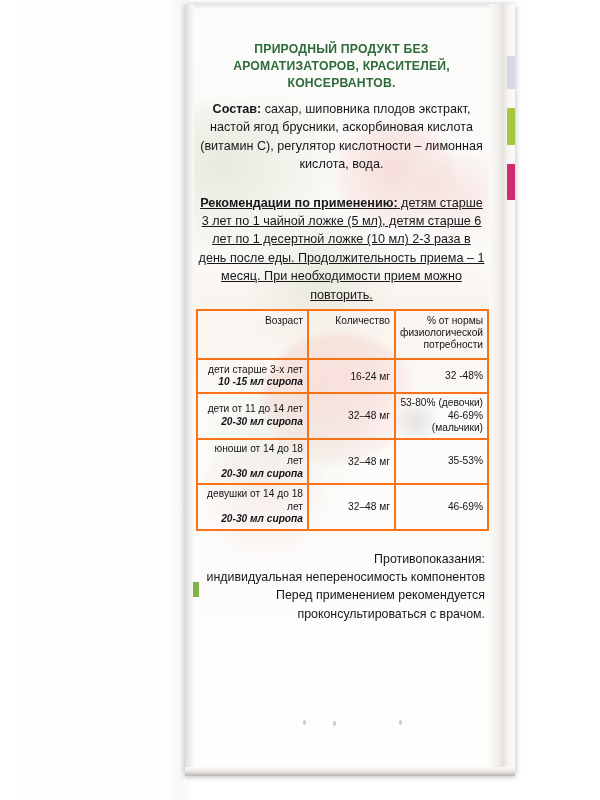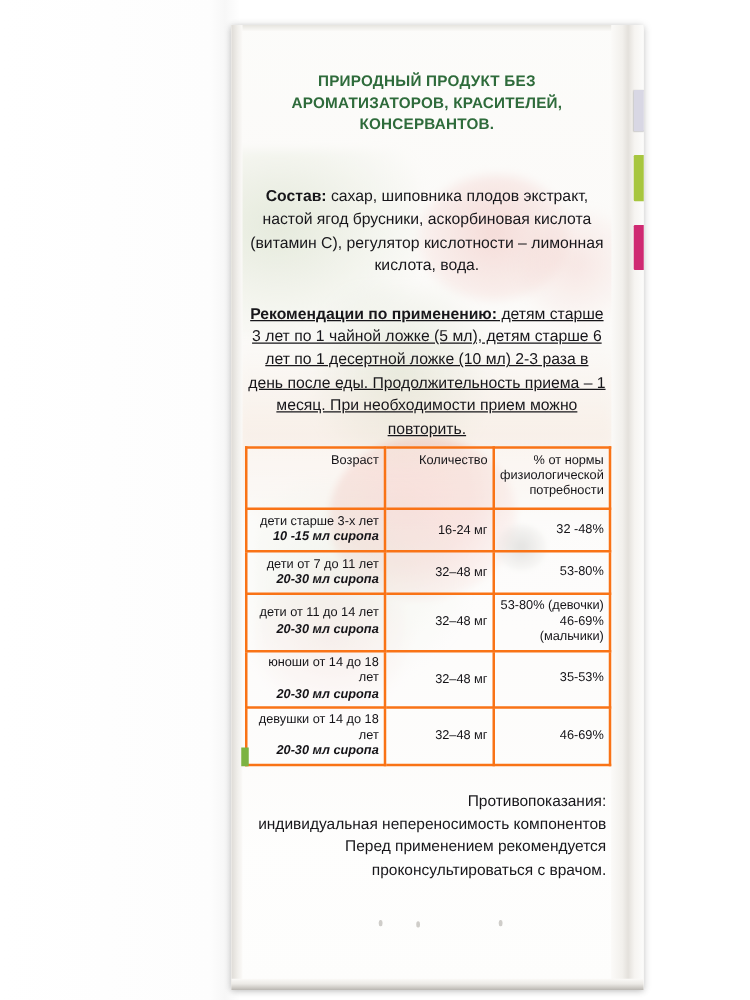--- a/index.html
+++ b/index.html
@@ -13,21 +13,21 @@
   
   #photo-backdrop{
     position:absolute;inset:0;
     background:
       linear-gradient(90deg,#ffffff 0%,#fdfdfd 28%,#f7f7f7 30%,#ffffff 32%,#ffffff 100%);
   }
 
   
   #carton{
     position:absolute;
-    left:185px;top:20px;width:330px;height:772px;
+    left:185px;top:4px;width:330px;height:772px;
     background:#fbfaf8;
     box-shadow:
       -2px 0 5px rgba(0,0,0,0.10),
        2px 0 6px rgba(0,0,0,0.10),
        0 2px 5px rgba(0,0,0,0.10);
     overflow:hidden;
   }
   
   #carton-left-fold{
     position:absolute;left:0;top:0;width:9px;height:100%;
@@ -123,21 +123,21 @@
   }
 
   .para{
     margin:0 4px;
     text-align:center;
     font-size:12.6px;
     line-height:18.4px;
     color:#17161a;
   }
   .para b{font-weight:bold;}
-  #composition{margin-top:40px;}
+  #composition{margin-top:8px;}
   #usage{margin-top:20px;text-decoration:underline;}
 
   #table-title{
     margin-top:20px;
     text-align:center;
     font-weight:bold;
     font-size:12.6px;
     color:#17161a;
   }
 
@@ -245,31 +245,20 @@
             <span class="age-sub">10 -15 мл сиропа</span>
           </td>
           <td>16-24 мг</td>
           <td>
             <span class="pct-line">32 -48%</span>
             <span class="pct-line"></span>
           </td>
         </tr>
         <tr>
           <td>
-            <span class="age-main">дети от 7 до 11 лет</span>
-            <span class="age-sub">20-30 мл сиропа</span>
-          </td>
-          <td>32–48 мг</td>
-          <td>
-            <span class="pct-line">53-80%</span>
-            <span class="pct-line"></span>
-          </td>
-        </tr>
-        <tr>
-          <td>
             <span class="age-main">дети от 11 до 14 лет</span>
             <span class="age-sub">20-30 мл сиропа</span>
           </td>
           <td>32–48 мг</td>
           <td>
             <span class="pct-line">53-80% (девочки)</span>
             <span class="pct-line">46-69% (мальчики)</span>
           </td>
         </tr>
         <tr>

